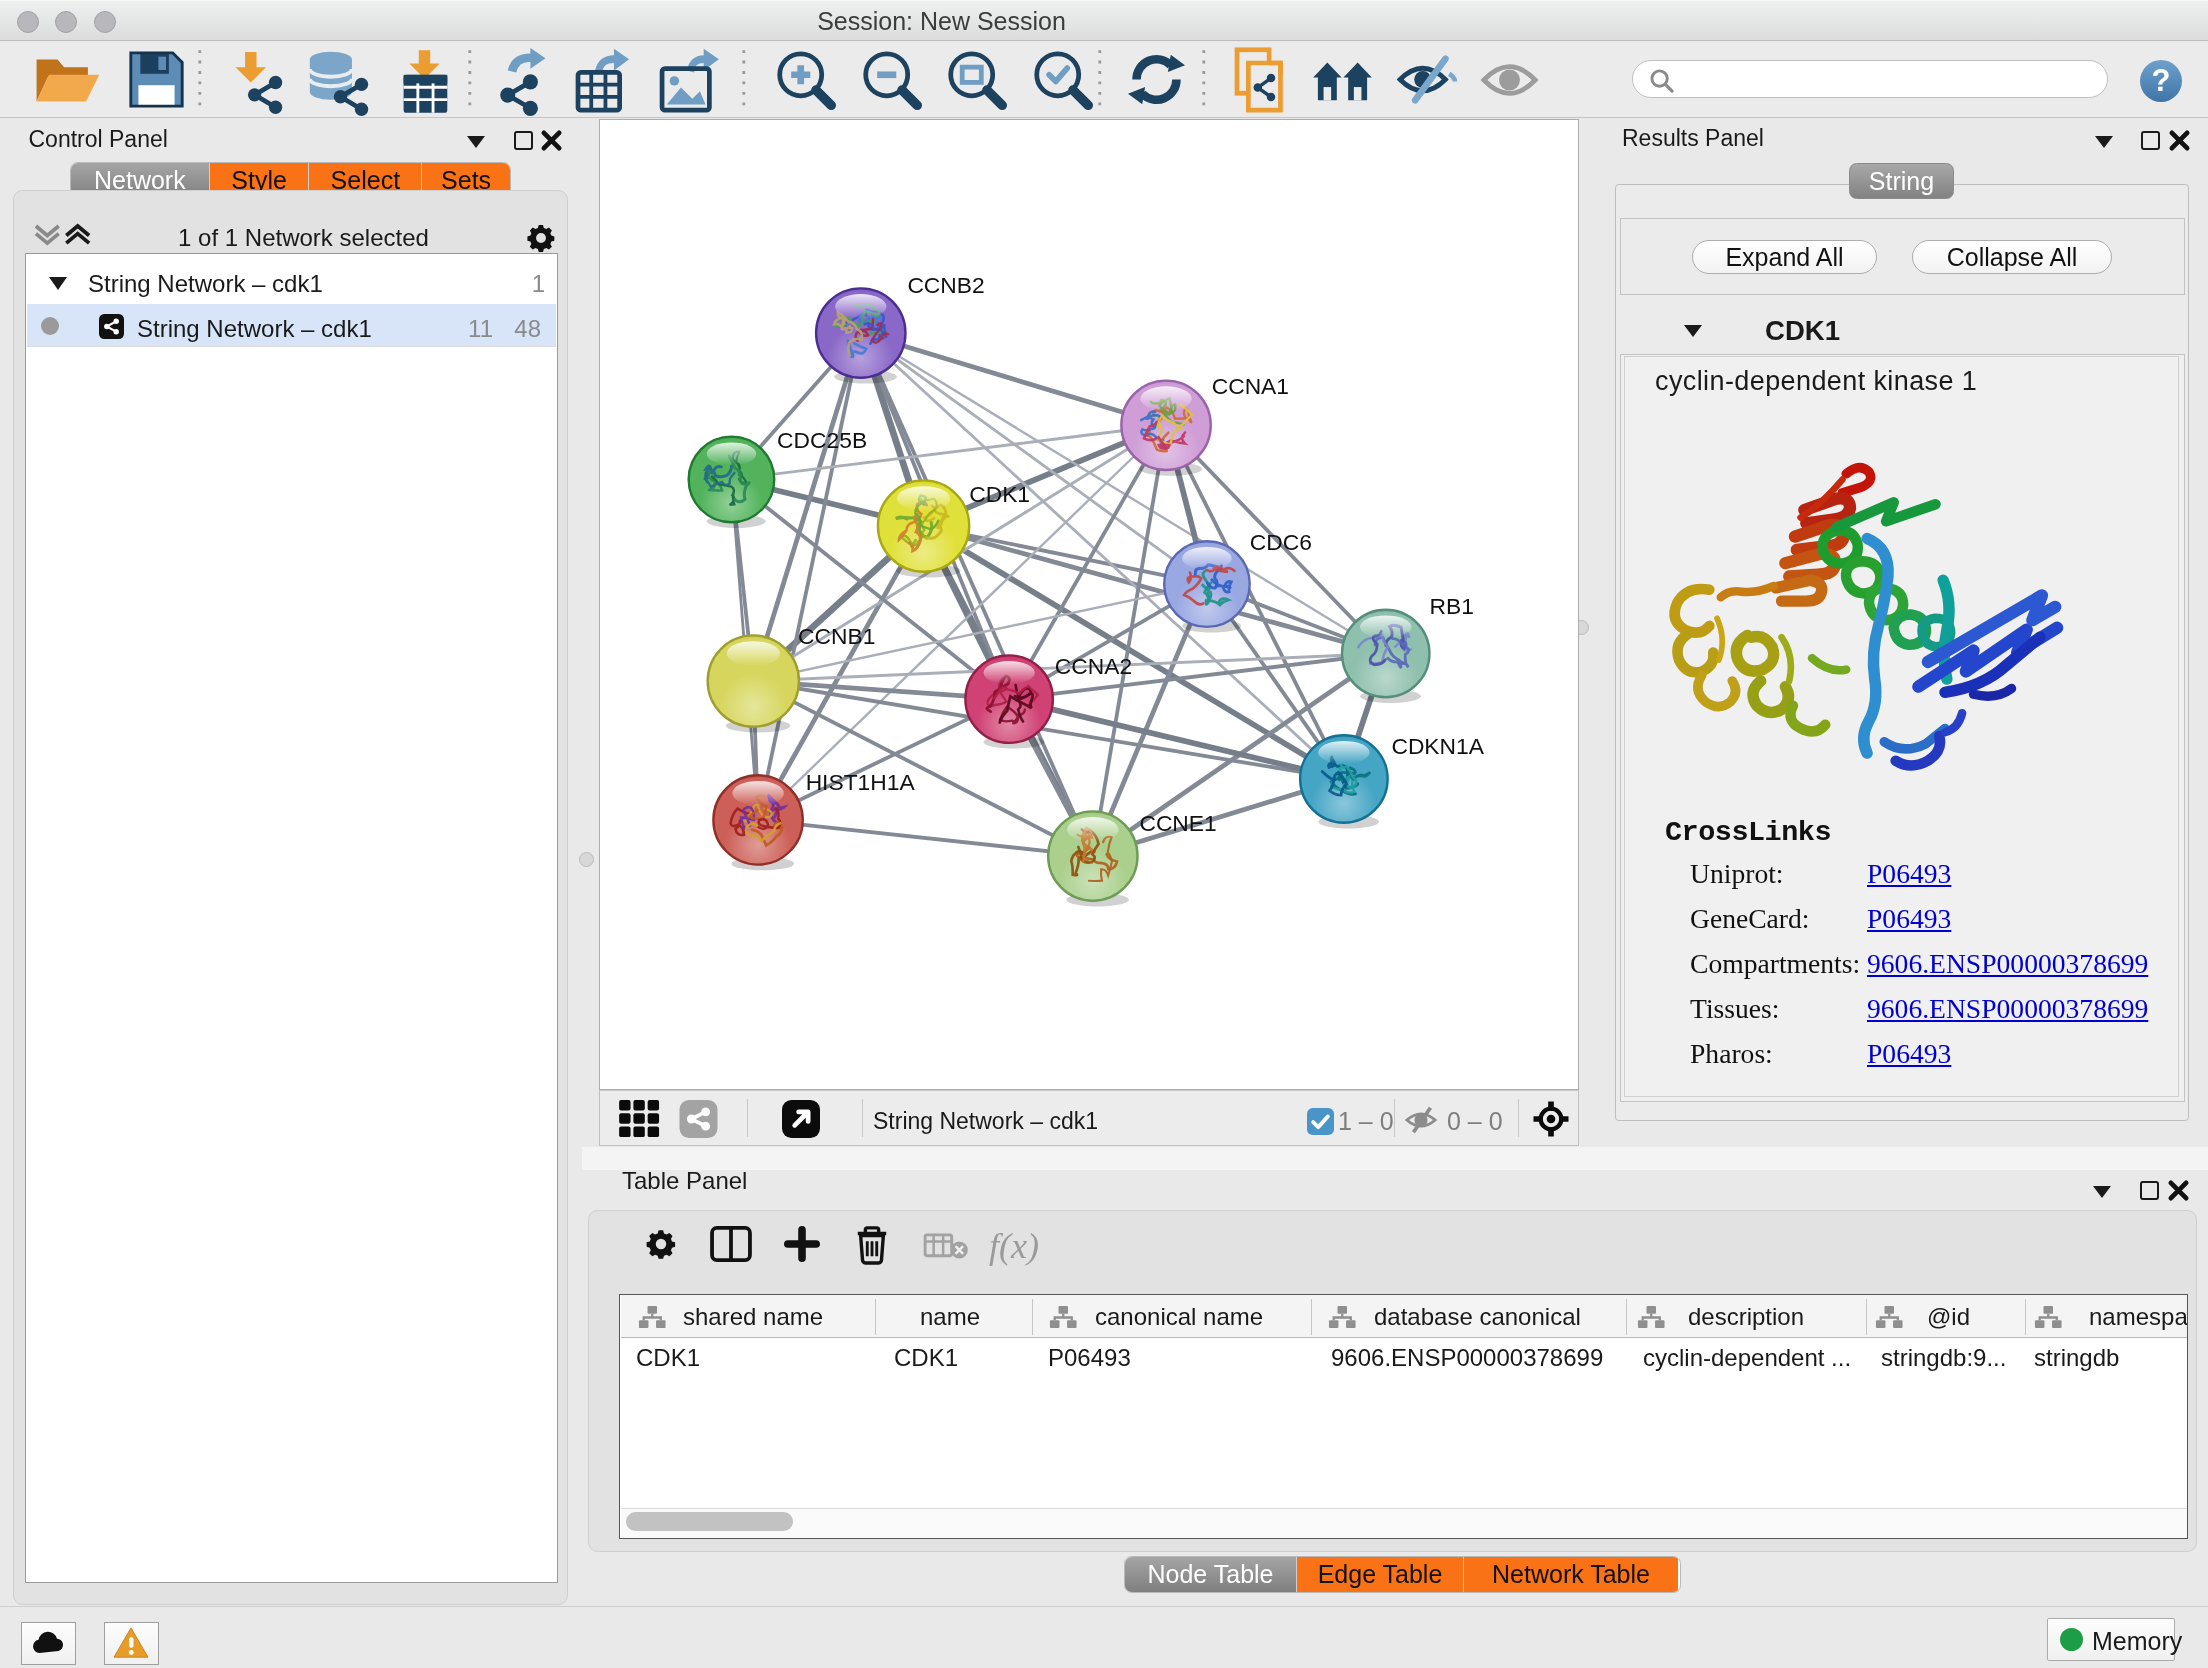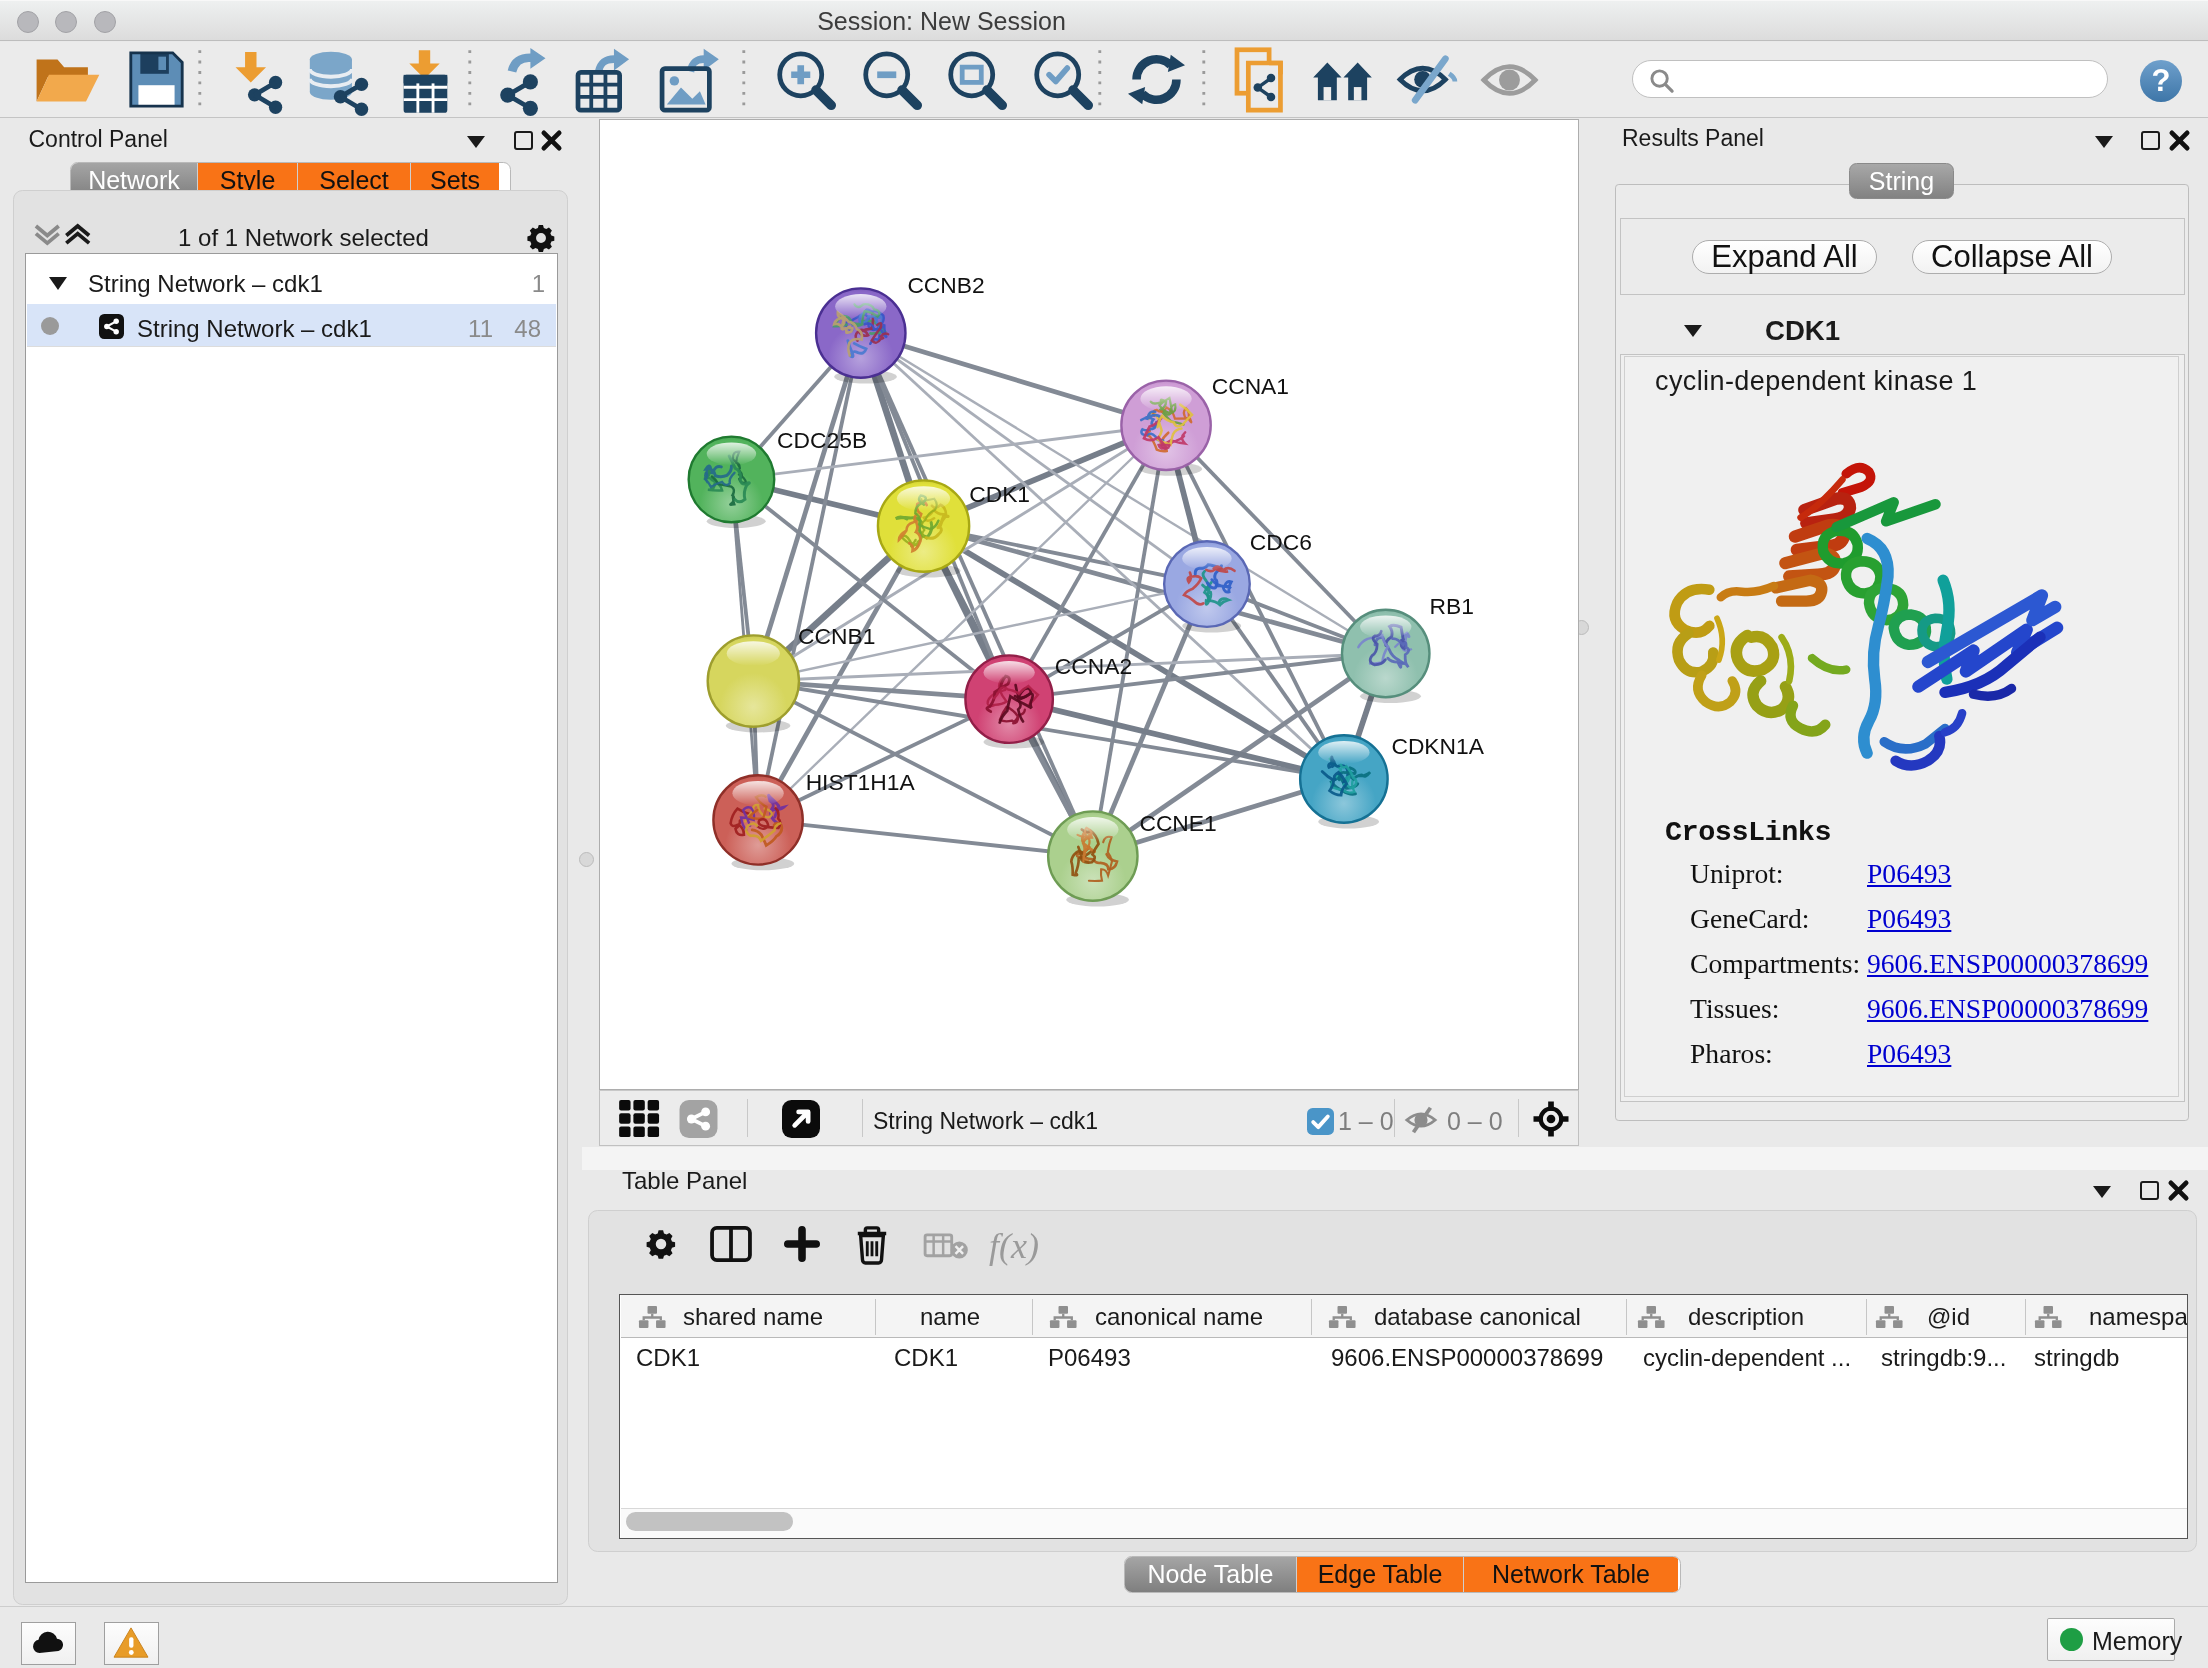--- a/index.html
+++ b/index.html
@@ -5,21 +5,21 @@
 html,body{width:2208px;height:1668px;font-family:"Liberation Sans",sans-serif;background:#e9e9e9;overflow:hidden;position:relative}
 .abs{position:absolute}
 .txt{position:absolute;font-size:25px;color:#1a1a1a;white-space:nowrap}
 .gtxt{position:absolute;font-size:25px;color:#8a8a8a;white-space:nowrap}
 svg{position:absolute;overflow:visible}
 
 .seg{position:absolute;display:flex;height:37px;border:1px solid #b9b9b9;border-radius:7.6px;overflow:hidden;background:#fff}
 .seg div{display:flex;align-items:center;justify-content:center;font-size:25px;color:#111;background:#f97316;border-right:1px solid #cfcfcf}
 .seg div:last-child{border-right:none}
 .seg div.sel{background:linear-gradient(#a5a5a5,#7f7f7f);color:#fff}
-.btn{position:absolute;background:linear-gradient(#ffffff,#f2f2f2);border:1px solid #adadad;border-radius:17px;display:flex;align-items:center;justify-content:center;font-size:31px;color:#111}
+.btn{position:absolute;background:linear-gradient(#ffffff,#f2f2f2);border:1px solid #adadad;border-radius:17px;display:flex;align-items:center;justify-content:center;font-size:25px;color:#111}
 a.lnk{color:#0000d0;text-decoration:underline}
 </style></head>
 <body>
 
 <div class="abs" style="left:0;top:0;width:2208px;height:41px;background:linear-gradient(#eef0f0,#dcdcdc);border-bottom:1px solid #bdbdbd;border-top:1px solid #f8f8f8"></div>
 <div class="abs" style="left:17px;top:10.5px;width:22px;height:22px;border-radius:50%;background:#b8b8bc;border:1px solid #a2a2a6"></div>
 <div class="abs" style="left:55px;top:10.5px;width:22px;height:22px;border-radius:50%;background:#b8b8bc;border:1px solid #a2a2a6"></div>
 <div class="abs" style="left:94px;top:10.5px;width:22px;height:22px;border-radius:50%;background:#b8b8bc;border:1px solid #a2a2a6"></div>
 <div class="txt" style="left:0;top:6.7px;width:1868px;text-align:center;font-size:25px;color:#3c3c3c;text-indent:15px">Session: New Session</div>
 
@@ -165,21 +165,21 @@
 <div class="abs" style="left:2140px;top:60px;width:42px;height:42px;border-radius:50%;background:linear-gradient(#6fa0cc,#3e76a8);display:flex;align-items:center;justify-content:center;color:#fff;font-size:31px;font-weight:bold">?</div>
 
 <div class="txt" style="left:28.5px;top:126px;font-size:23px">Control Panel</div>
 <div class="abs" style="left:467px;top:136px;width:0;height:0;border-left:9.5px solid transparent;border-right:9.5px solid transparent;border-top:12.4px solid #1a1a1a"></div>
 <div class="abs" style="left:514px;top:131px;width:19px;height:19px;border:2.9px solid #1a1a1a;border-radius:2.9px"></div>
 <svg style="left:541px;top:130px" width="21" height="21" viewBox="0 0 22 22">
     <path d="M3,3 L19,19 M19,3 L3,19" stroke="#111" stroke-width="5" stroke-linecap="round"></path>
   </svg>
 
 <div class="seg" style="left:70px;top:162px;width:441px">
-  <div class="sel" style="width:127px">Network</div>
+  <div class="sel" style="width:139px">Network</div>
   <div style="width:100px">Style</div>
   <div style="width:113px">Select</div>
   <div style="width:88px">Sets</div>
 </div>
 
 <div class="abs" style="left:13.3px;top:190px;width:555px;height:1415px;background:#e2e2e2;border:1px solid #cfcfcf;border-radius:9.5px"></div>
 
 <svg style="left:34px;top:224px" width="57" height="25" viewBox="0 0 60 26">
  <path d="M2,2 L14,12 L26,2 M2,10 L14,20 L26,10" fill="none" stroke="#8a8a8a" stroke-width="4"></path>
  <path d="M34,20 L46,10 L58,20 M34,12 L46,2 L58,12" fill="none" stroke="#1a1a1a" stroke-width="4"></path>

